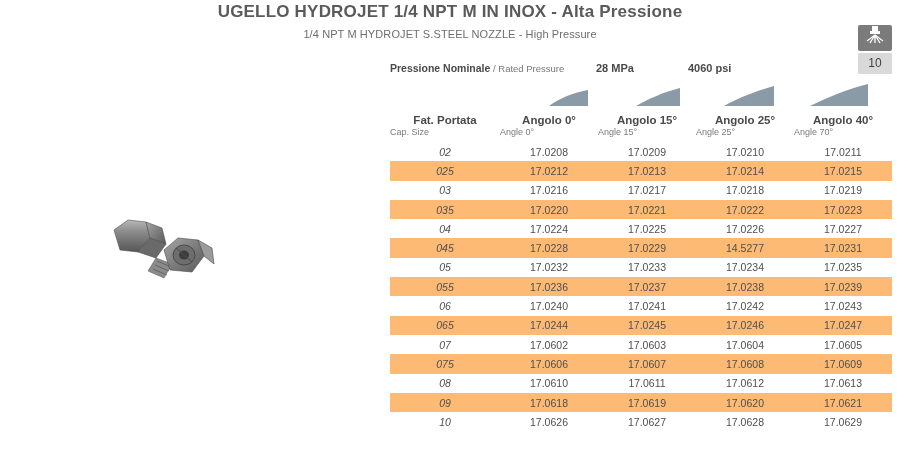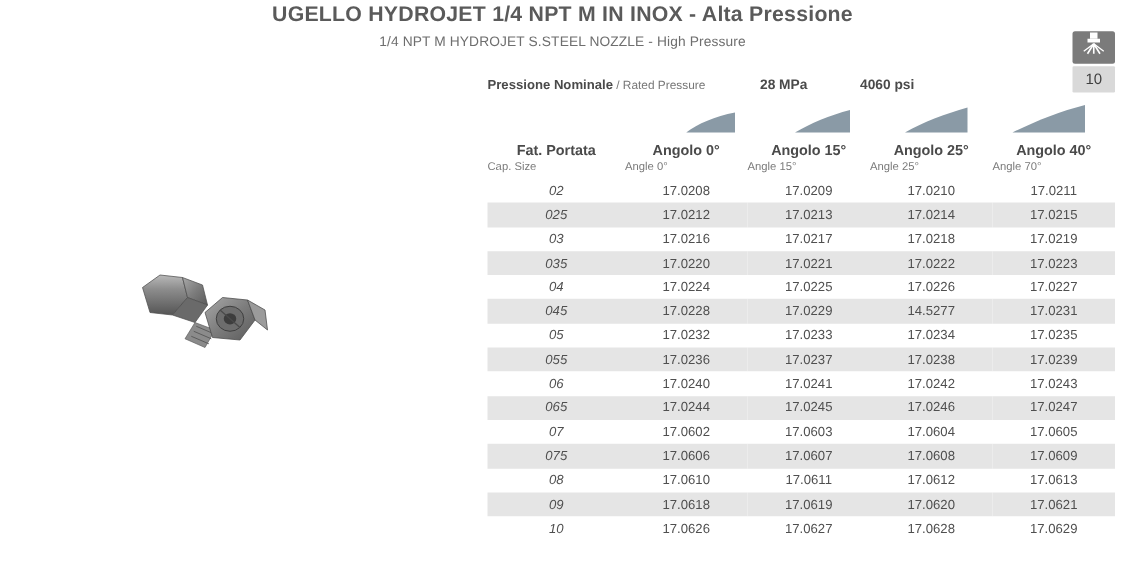--- a/index.html
+++ b/index.html
@@ -80,21 +80,21 @@
     position: absolute;
     left: 0;
     top: 0;
     font-weight: bold;
     color: #4a4a4a;
   }
   .pressure-label .it { font-weight: bold; }
   .pressure-label .en { font-weight: normal; font-size: 9.5px; color: #777; }
   .pressure-mpa {
     position: absolute;
-    left: 218px;
+    left: 206px;
     top: 0;
     font-weight: bold;
     color: #4a4a4a;
     font-size: 11px;
   }
   .pressure-psi {
     position: absolute;
     left: 298px;
     top: 0;
     font-weight: bold;
@@ -143,21 +143,21 @@
   }
   .head-row td.first, .head-sub-row td.first { }
 
   tbody tr td {
     text-align: center;
     font-size: 10.5px;
     color: #4f4f4f;
     height: 19.3px;
     padding: 0;
   }
-  tbody tr.alt td { background: #e5e5e5; }
+  tbody tr.alt td { background: #fdba74; }
   tbody tr td.size { color: #4f4f4f; font-style: italic; }
 
   
   .nozzle {
     position: absolute;
     left: 100px;
     top: 210px;
     width: 140px;
     height: 90px;
   }

